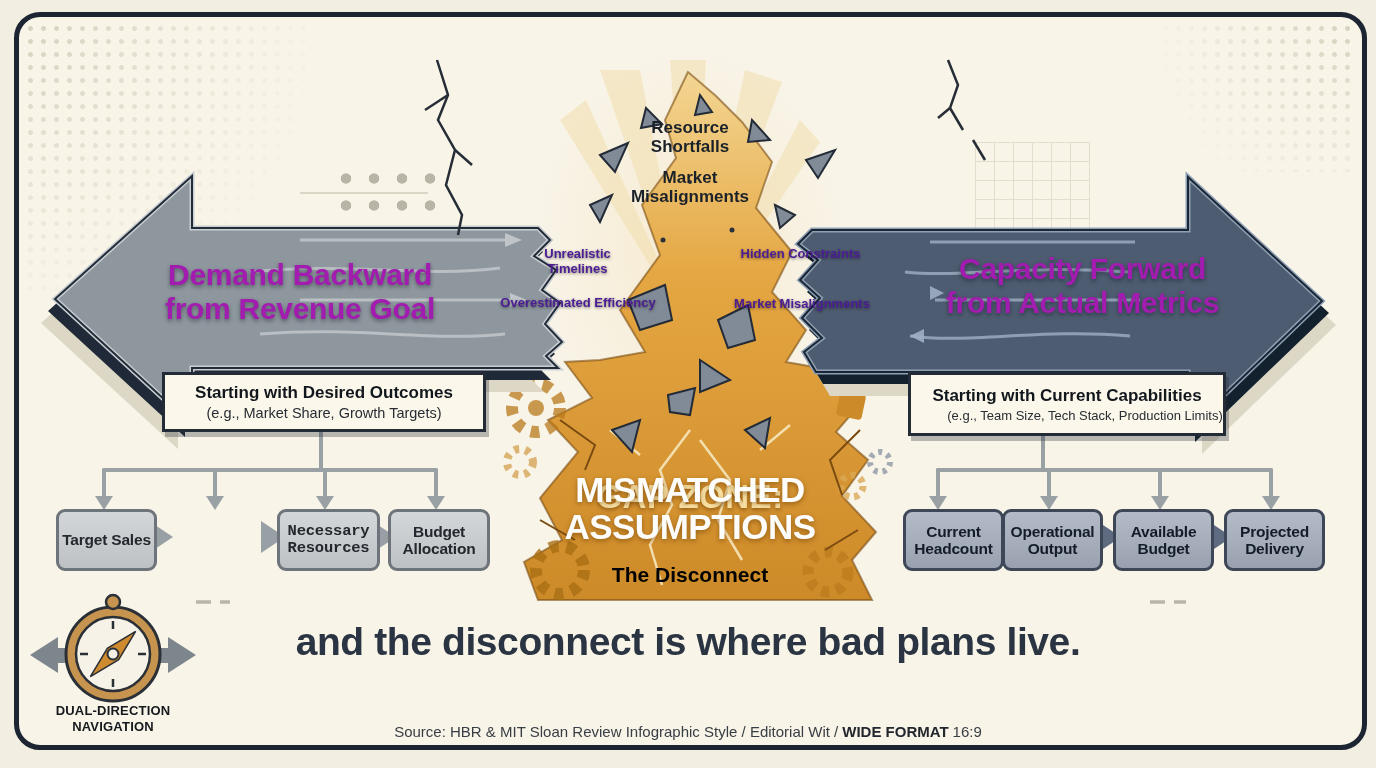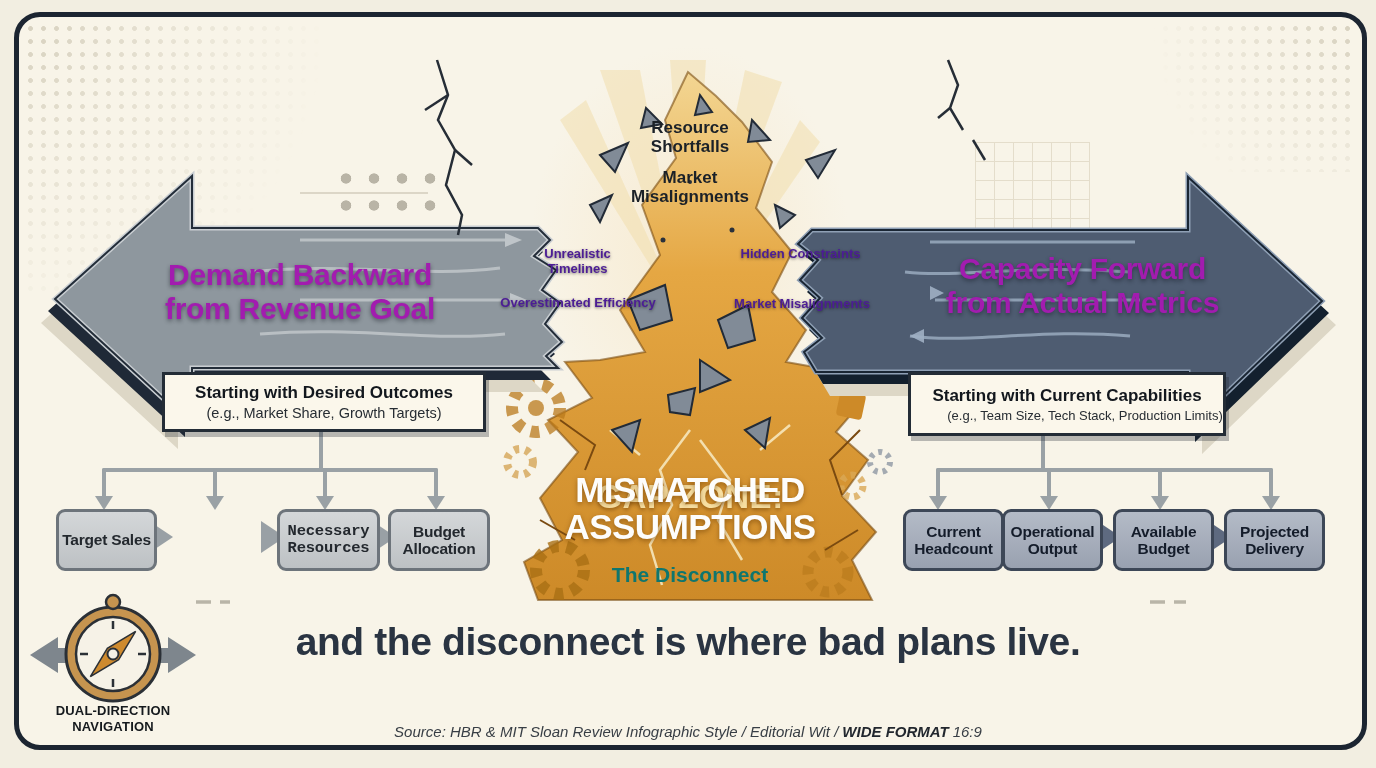--- a/index.html
+++ b/index.html
@@ -29,21 +29,21 @@
              text-shadow:0 1px 3px rgba(0,0,0,.5);}
   .panel{background:#fbf7eb;border:3px solid #232c36;box-shadow:3px 5px 0 rgba(32,41,51,.30);
          display:flex;flex-direction:column;justify-content:center;}
   .panel-title{font-weight:bold;font-size:17px;color:#12171d;white-space:nowrap;text-align:center;}
   .panel-sub{font-size:14.5px;color:#272d33;white-space:nowrap;text-align:center;margin-top:2px;}
   .panel-sub.tight{font-size:13px;margin-left:36px;}
   .gap-kicker{font-weight:bold;font-size:33px;color:#f8e0a2;letter-spacing:.5px;
               text-shadow:0 2px 4px rgba(92,50,0,.55);margin-top:40px;}
   .gap-title{font-weight:bold;font-size:35px;line-height:1.05;color:#fdfdfc;letter-spacing:-0.5px;
              text-shadow:0 2px 5px rgba(100,55,0,.55);}
-  .gap-sub{font-weight:bold;font-size:21px;color:#0f766e;}
+  .gap-sub{font-weight:bold;font-size:21px;color:#000000;}
   .chainbox{top:509px;height:56px;border-radius:9px;display:flex;align-items:center;justify-content:center;
             text-align:center;font-weight:bold;font-size:15.5px;line-height:1.12;letter-spacing:-0.2px;}
   .chainbox.L{background:linear-gradient(#d4d7d9,#bdc1c4);border:3px solid #6d747b;color:#23282e;}
   .chainbox.R{background:linear-gradient(#b4bbc7,#99a1b0);border:3px solid #3d4757;color:#141c2a;}
   .punch{font-weight:bold;font-size:39px;line-height:1.13;color:#2a3442;letter-spacing:-0.4px;}
   .punch .plabel{color:#c9862c;margin-right:11px;}
   .source{font-size:15px;color:#383e45;}
   .source .sbold{font-weight:bold;color:#22272e;margin:0 4px;}
   .compass-label{font-weight:bold;font-size:13px;line-height:1.2;color:#15191d;letter-spacing:.2px;}
 </style>
@@ -294,17 +294,17 @@
 ASSUMPTIONS</div>
   <div class="abs ctr gap-sub" style="left:590px;top:563px;width:200px;">The Disconnect</div>
 
   <div class="abs ctr punch" style="left:88px;top:620px;width:1200px;">
     <div>and the disconnect is where bad plans live.</div>
   </div>
 
   <div class="abs ctr pre compass-label" style="left:38px;top:703px;width:150px;">DUAL-DIRECTION
 NAVIGATION</div>
 
-  <div class="abs ctr source" style="left:188px;top:723px;width:1000px;font-style:italic;">
+  <div class="abs ctr source" style="left:188px;top:723px;width:1000px;">
     <span>Source: HBR &amp; MIT Sloan Review Infographic Style / Editorial Wit /</span><span class="sbold">WIDE FORMAT</span><span>16:9</span>
   </div>
 
 </div>
 
 </body></html>

